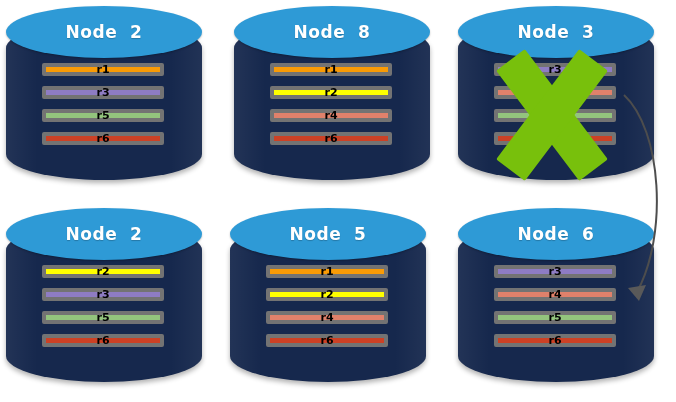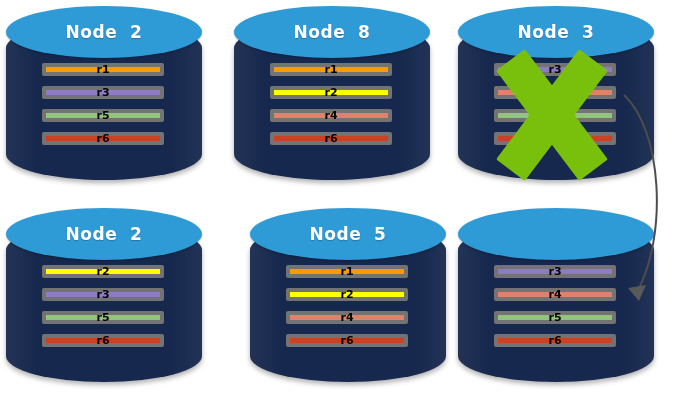--- a/index.html
+++ b/index.html
@@ -110,35 +110,36 @@
     <div class="cyl-top" style="background: rgb(46, 154, 214);"></div>
     <div class="cyl-title" style="color: rgb(255, 255, 255);">Node  2</div>
     <div class="rows">
       <div class="row i0" style="background: rgb(255, 255, 0);">r2</div>
       <div class="row i1" style="background: rgb(142, 124, 195);">r3</div>
       <div class="row i2" style="background: rgb(147, 196, 125);">r5</div>
       <div class="row i3" style="background: rgb(204, 65, 37);">r6</div>
     </div>
   </div>
 
-  <div class="node" style="left:244px;top:202px;">
+  <div class="node" style="left:224px;top:202px;">
     <div class="cyl-body" style="background: rgb(22, 40, 77);"></div>
     <div class="cyl-top" style="background: rgb(46, 154, 214);"></div>
     <div class="cyl-title" style="color: rgb(255, 255, 255);">Node  5</div>
     <div class="rows">
       <div class="row i0" style="background: rgb(249, 155, 6);">r1</div>
       <div class="row i1" style="background: rgb(255, 255, 0);">r2</div>
       <div class="row i2" style="background: rgb(224, 129, 107);">r4</div>
       <div class="row i3" style="background: rgb(204, 65, 37);">r6</div>
     </div>
   </div>
 
   <div class="node" style="left:452px;top:202px;">
     <div class="cyl-body" style="background: rgb(22, 40, 77);"></div>
     <div class="cyl-top" style="background: rgb(46, 154, 214);"></div>
+    <div class="cyl-title" style="color: rgb(255, 255, 255);">Node  6</div>
     <div class="rows">
       <div class="row i0" style="background: rgb(142, 124, 195);">r3</div>
       <div class="row i1" style="background: rgb(224, 129, 107);">r4</div>
       <div class="row i2" style="background: rgb(147, 196, 125);">r5</div>
       <div class="row i3" style="background: rgb(204, 65, 37);">r6</div>
     </div>
   </div>
 
   <svg id="arrow" viewBox="0 0 676 402">
     <path d="M 624 95 C 662 130 668 235 637 292" fill="none" stroke="#4d4d4d" stroke-width="2"></path>

